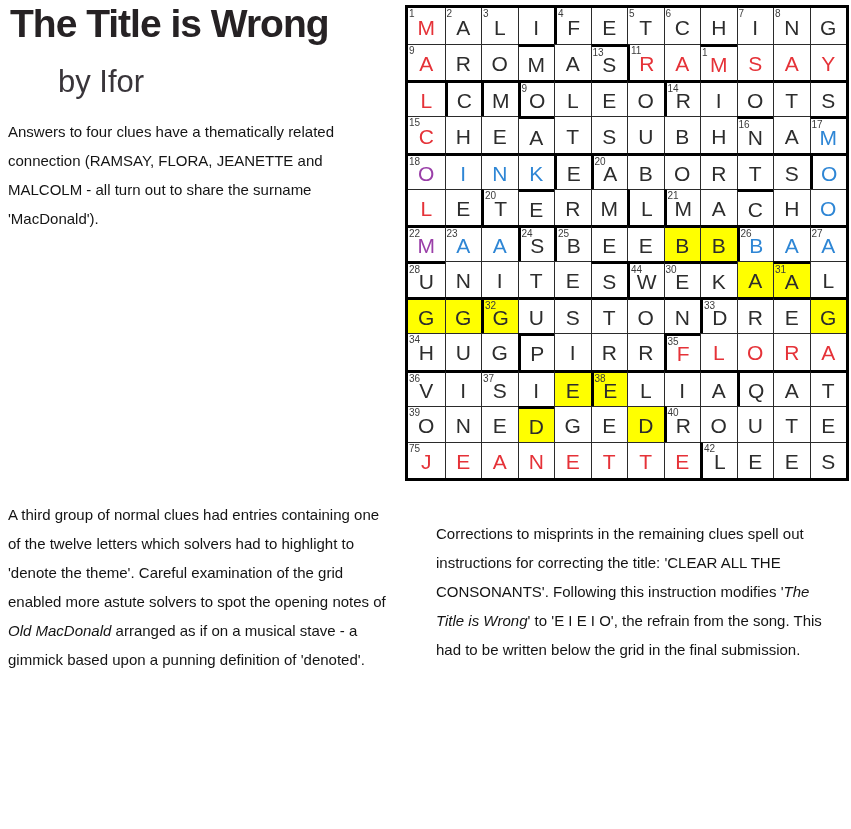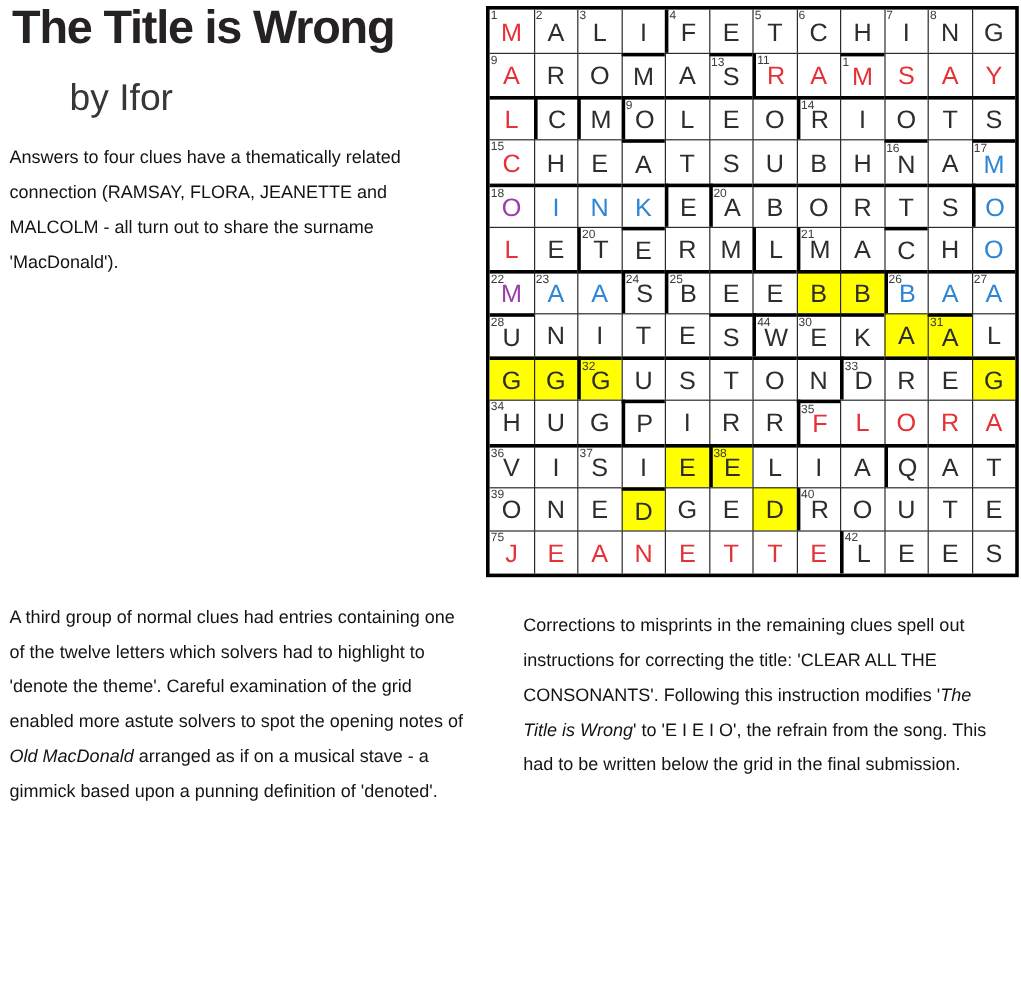--- a/index.html
+++ b/index.html
@@ -5,21 +5,21 @@
   html,body{margin:0;padding:0;background:#ffffff;}
   #page{position:relative;width:851px;height:829px;background:#ffffff;overflow:hidden;
         font-family:Liberation Sans, sans-serif;}
   .title{position:absolute;left:10px;top:2px;font-size:39px;font-weight:700;
          color:#262224;letter-spacing:-1px;}
   .byline{position:absolute;left:14px;top:64px;font-size:31px;font-weight:400;color:#39353a;margin-left:44px;}
   .para{position:absolute;left:8px;width:384px;font-size:15px;line-height:29px;color:#141414;}
   .para.p1{top:117px;}
   .para.p2{top:292px;}
   .para.p3{top:500px;}
-  .para.rp{left:436px;top:507px;width:404px;}
+  .para.rp{left:436px;top:519px;width:404px;}
   
   .grid{position:absolute;left:405px;top:5px;width:444px;height:476px;
         display:grid;grid-template-columns:repeat(12,1fr);grid-template-rows:repeat(13,1fr);
         border:3px solid #000;background:#fff;box-sizing:border-box;}
   .cell{position:relative;border-left:1px solid #2b2b2b;border-top:1px solid #2b2b2b;
         display:flex;align-items:center;justify-content:center;box-sizing:border-box;
         font-size:21px;color:#2d2d2d;padding-top:3px;}
   .cell.col0{border-left:none;}
   .cell.row0{border-top:none;}
   .cell.bl{border-left:3px solid #000;}

